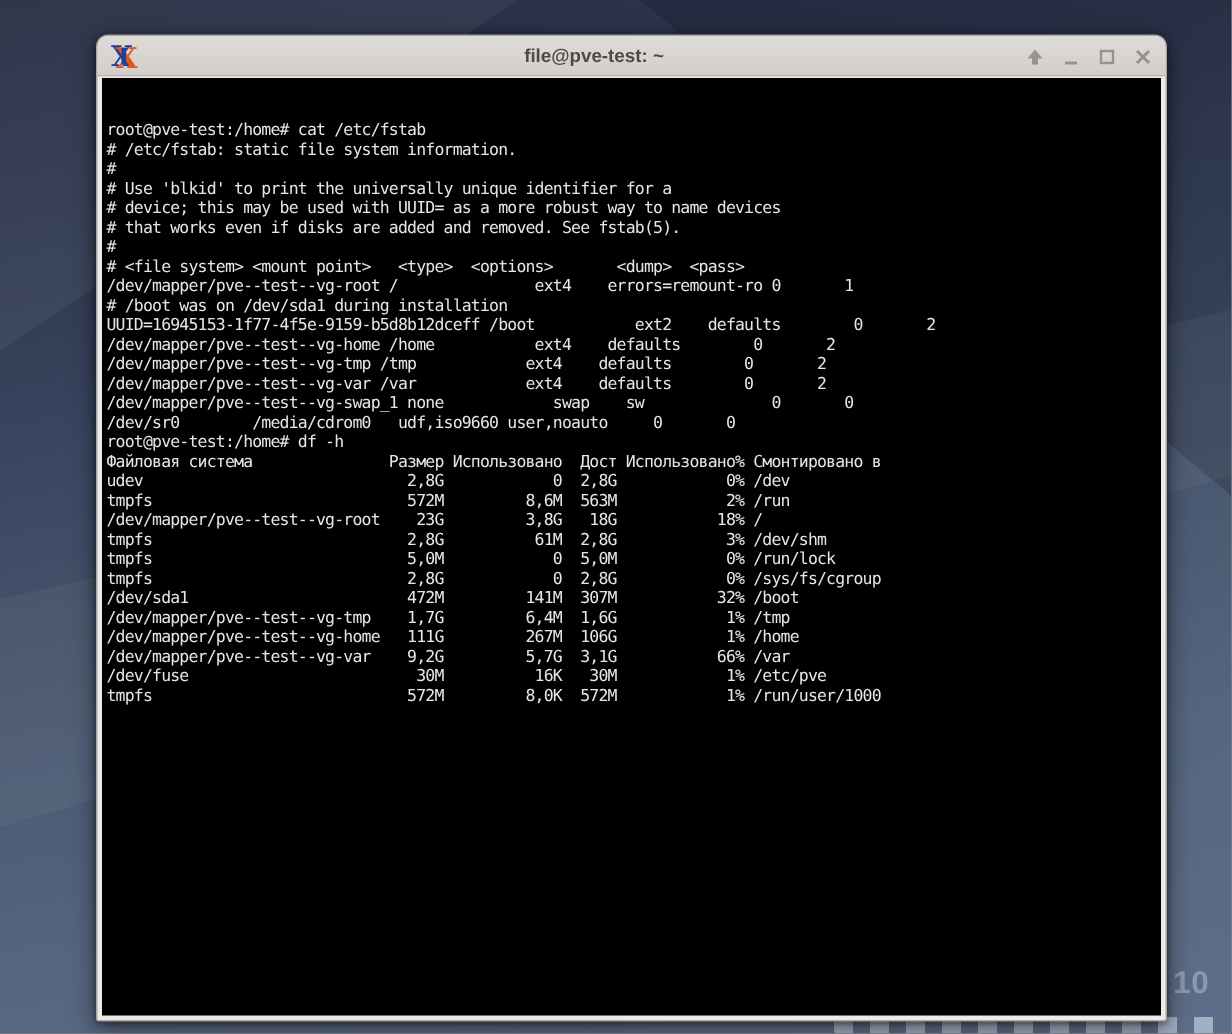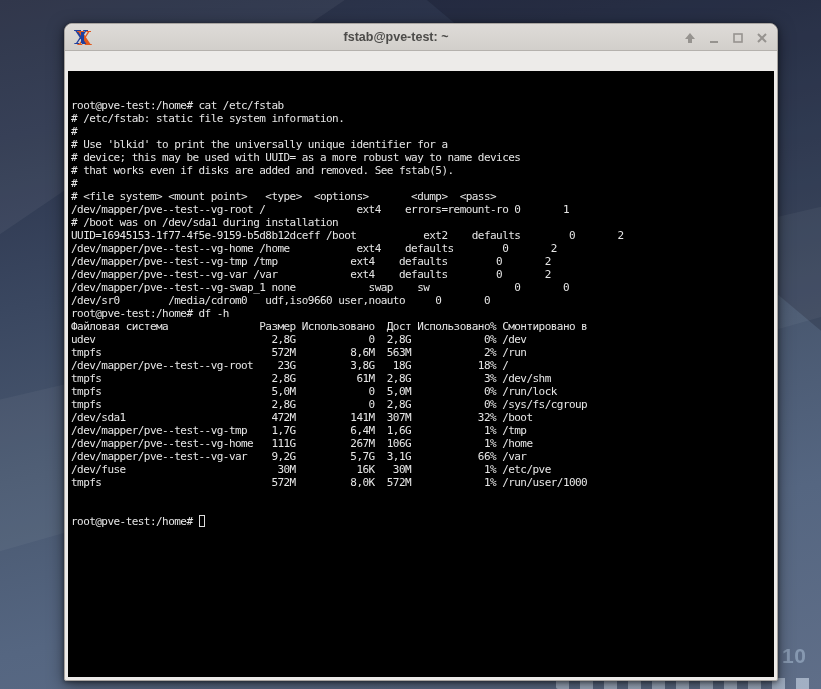--- a/index.html
+++ b/index.html
@@ -34,21 +34,21 @@
   }
   .app-icon { position:absolute; left:6px; top:2px; width:22px; height:22px; }
   .win-title {
     position:absolute; left:60px; right:110px; top:6px; text-align:center;
     font-size:12.5px; font-weight:700; color:#4c4b49;
   }
   .controls { position:absolute; right:9px; top:0; height:27px; display:flex; align-items:center; gap:11px; }
   .ctrl { width:13px; height:13px; display:flex; align-items:center; justify-content:center; cursor:default; }
   .terminal {
     position:absolute; left:3px; right:3px; top:28px; bottom:3px;
-    background:#000000; overflow:hidden;margin-top:19px;
+    background:#000000; overflow:hidden;
   }
   .screen {
     padding:2px 0 0 3px;
     font-family:"DejaVu Sans Mono",monospace;
     font-size:11px; letter-spacing:-0.55px; line-height:13px;
     color:#e6e6e6; white-space:pre;
   }
   .tline { height:13px; white-space:pre; }
   .cursor {
     display:inline-block; width:6px; height:12px; margin-bottom:-2px;
@@ -67,21 +67,21 @@
 
   <div class="window">
     <div class="titlebar">
       <span class="app-icon">
         <svg width="22" height="22" viewBox="0 0 22 22">
           <text x="3" y="18" font-family="DejaVu Serif, serif" font-size="19" font-weight="bold" fill="#1f3f9e">X</text>
           <text x="6" y="19" font-family="DejaVu Serif, serif" font-size="19" font-weight="bold" fill="#e2571c">X</text>
           <rect x="10" y="6" width="3" height="11" fill="#1f3f9e"></rect>
         </svg>
       </span>
-      <span class="win-title">fstab@pve-test: ~</span>
+      <span class="win-title">file@pve-test: ~</span>
       <span class="controls">
         <span class="ctrl">
           <svg width="12" height="12" viewBox="0 0 12 12">
               <path d="M6 1 L11 7 H8 V11 H4 V7 H1 Z" fill="#96938f"></path>
             </svg>
         </span>
         <span class="ctrl">
           <svg width="12" height="12" viewBox="0 0 12 12">
               <rect x="2" y="9" width="8" height="2" fill="#96938f"></rect>
             </svg>
@@ -94,17 +94,16 @@
         <span class="ctrl">
           <svg width="12" height="12" viewBox="0 0 12 12">
               <path d="M2 2 L10 10 M10 2 L2 10" stroke="#96938f" stroke-width="2"></path>
             </svg>
         </span>
       </span>
     </div>
     <div class="terminal">
       <div class="screen">
         <div><div class="tline">root@pve-test:/home# cat /etc/fstab</div><div class="tline"># /etc/fstab: static file system information.</div><div class="tline">#</div><div class="tline"># Use 'blkid' to print the universally unique identifier for a</div><div class="tline"># device; this may be used with UUID= as a more robust way to name devices</div><div class="tline"># that works even if disks are added and removed. See fstab(5).</div><div class="tline">#</div><div class="tline"># &lt;file system&gt; &lt;mount point&gt;   &lt;type&gt;  &lt;options&gt;       &lt;dump&gt;  &lt;pass&gt;</div><div class="tline">/dev/mapper/pve--test--vg-root /               ext4    errors=remount-ro 0       1</div><div class="tline"># /boot was on /dev/sda1 during installation</div><div class="tline">UUID=16945153-1f77-4f5e-9159-b5d8b12dceff /boot           ext2    defaults        0       2</div><div class="tline">/dev/mapper/pve--test--vg-home /home           ext4    defaults        0       2</div><div class="tline">/dev/mapper/pve--test--vg-tmp /tmp            ext4    defaults        0       2</div><div class="tline">/dev/mapper/pve--test--vg-var /var            ext4    defaults        0       2</div><div class="tline">/dev/mapper/pve--test--vg-swap_1 none            swap    sw              0       0</div><div class="tline">/dev/sr0        /media/cdrom0   udf,iso9660 user,noauto     0       0</div><div class="tline">root@pve-test:/home# df -h</div><div class="tline">Файловая система               Размер Использовано  Дост Использовано% Смонтировано в</div><div class="tline">udev                             2,8G            0  2,8G            0% /dev</div><div class="tline">tmpfs                            572M         8,6M  563M            2% /run</div><div class="tline">/dev/mapper/pve--test--vg-root    23G         3,8G   18G           18% /</div><div class="tline">tmpfs                            2,8G          61M  2,8G            3% /dev/shm</div><div class="tline">tmpfs                            5,0M            0  5,0M            0% /run/lock</div><div class="tline">tmpfs                            2,8G            0  2,8G            0% /sys/fs/cgroup</div><div class="tline">/dev/sda1                        472M         141M  307M           32% /boot</div><div class="tline">/dev/mapper/pve--test--vg-tmp    1,7G         6,4M  1,6G            1% /tmp</div><div class="tline">/dev/mapper/pve--test--vg-home   111G         267M  106G            1% /home</div><div class="tline">/dev/mapper/pve--test--vg-var    9,2G         5,7G  3,1G           66% /var</div><div class="tline">/dev/fuse                         30M          16K   30M            1% /etc/pve</div><div class="tline">tmpfs                            572M         8,0K  572M            1% /run/user/1000</div></div>
-        <div class="tline"><span>root@pve-test:/home# </span><span class="cursor"></span></div>
       </div>
     </div>
   </div>
 </div>
 
 </body></html>

